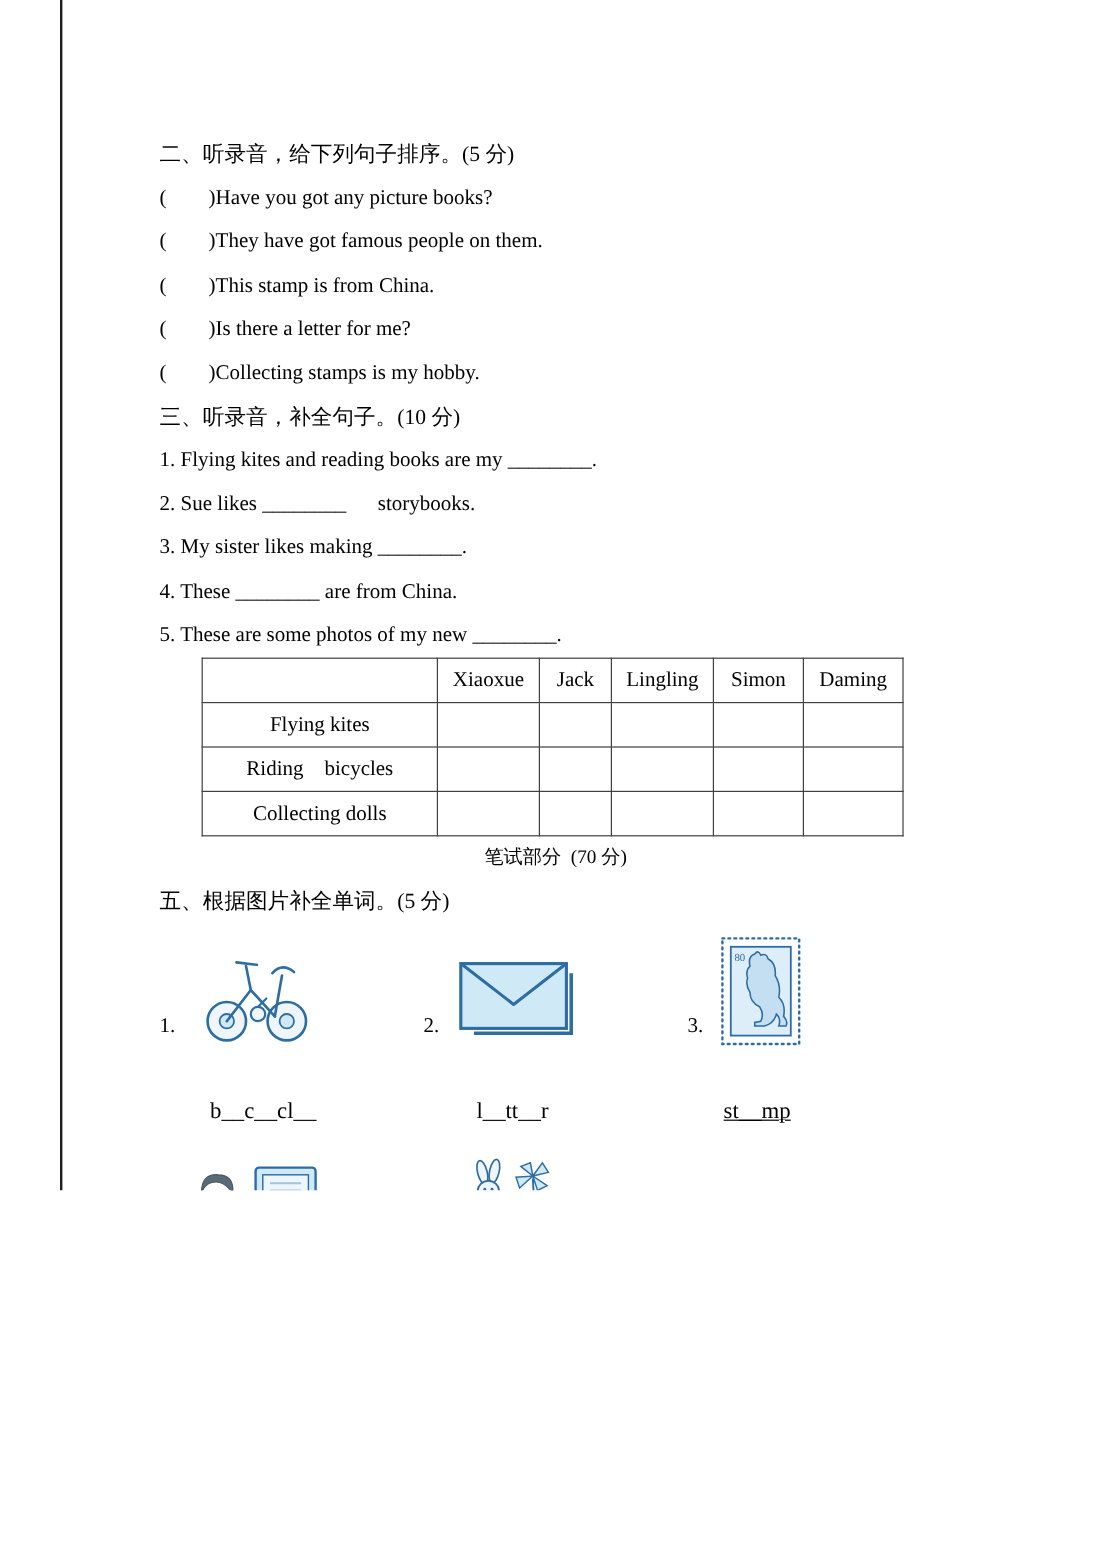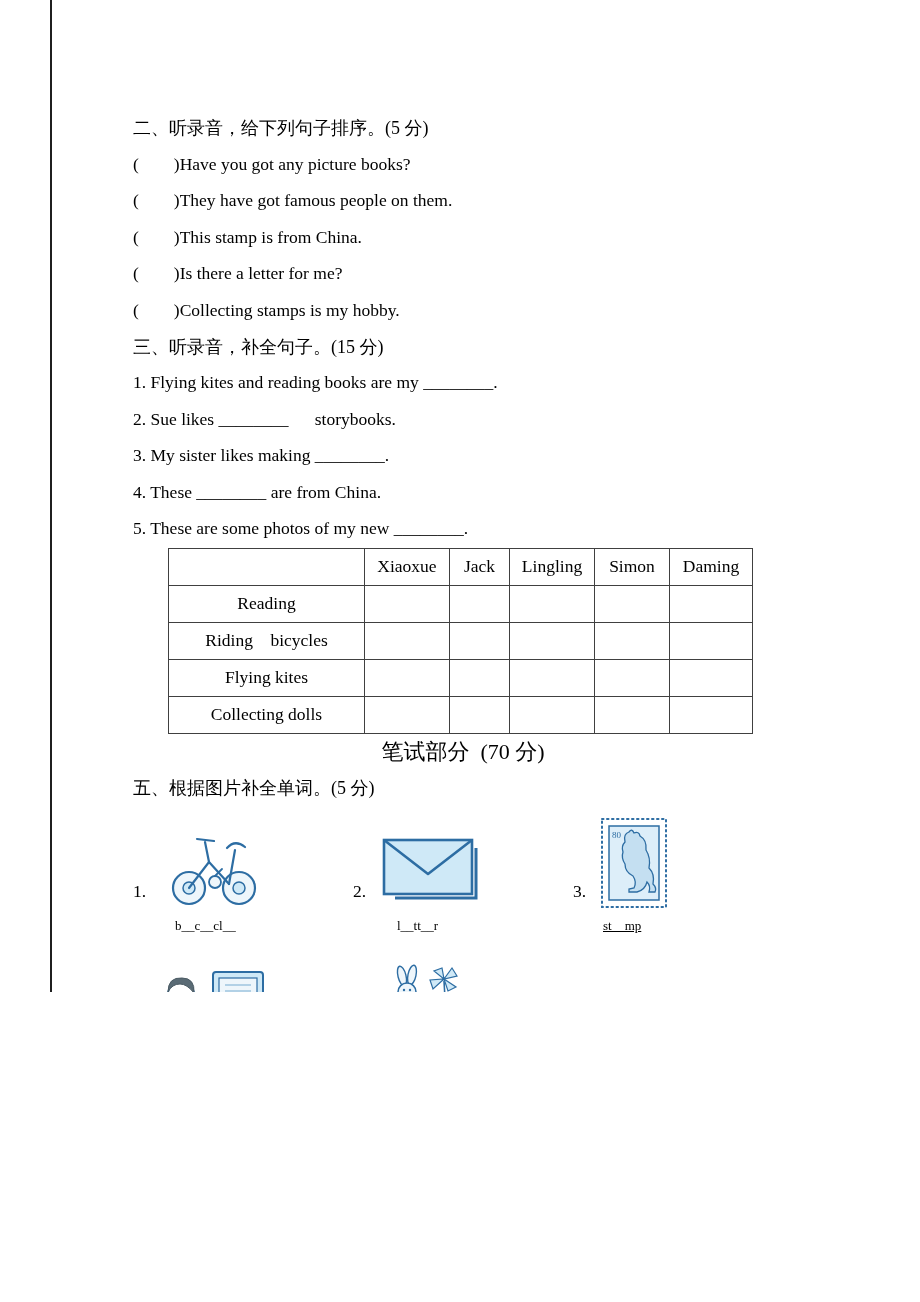--- a/index.html
+++ b/index.html
@@ -4,33 +4,33 @@
 <style>
   html,body{margin:0;padding:0;background:#ffffff;}
   .page{
     position:relative;width:920px;height:992px;background:#ffffff;overflow:hidden;
     font-family:"Liberation Serif","DejaVu Serif",serif;color:#000;
   }
   .left-rule{position:absolute;left:50px;top:0;width:2px;height:1302px;background:#1f1f1f;}
   .content{position:absolute;left:133px;top:110px;width:660px;}
   .line{height:36.4px;display:flex;align-items:center;white-space:pre;font-size:17.5px;}
   .sec-title{font-size:18px;}
-  .center-line{justify-content:center;font-size:22px;}
+  .center-line{justify-content:center;font-size:16px;}
   table.listen{border-collapse:collapse;margin:1px 0 0 35px;table-layout:fixed;}
   table.listen th,table.listen td{
     border:1px solid #404040;height:36px;text-align:center;vertical-align:middle;
     font-size:17.5px;font-weight:normal;white-space:pre;padding:0 2px;overflow:hidden;
   }
   .pics{margin-top:4px;}
   .pic-grid{display:flex;}
   .pic-grid.row2{margin-top:14px;}
   .pic-cell{width:222px;}
   .pic-row{height:100px;display:flex;align-items:flex-end;}
   .pic-num{font-size:17.5px;padding-bottom:8px;width:26px;flex:0 0 26px;}
-  .pic-word{font-size:13px;height:32px;display:flex;align-items:center;white-space:pre;}
+  .pic-word{font-size:19px;height:32px;display:flex;align-items:center;white-space:pre;margin-top:38px;}
   .pw1{padding-left:42px;} .pw2{padding-left:44px;} .pw3{padding-left:30px;text-decoration:underline;}
   .pw4{padding-left:39px;} .pw5{padding-left:44px;}
   .img-bike{margin-left:8px;}
   .img-env{margin-left:2px;margin-bottom:8px;}
   .img-stamp{margin-left:0;}
   .img-comp{margin-left:-8px;}
   .img-toys{margin-left:-9px;}
 </style>
 </head>
 <body>
@@ -41,21 +41,21 @@
   <div class="content">
 
     <div class="line sec-title">二、听录音，给下列句子排序。(5 分)</div>
 
     <div class="line"><span>(        )</span><span>Have you got any picture books?</span></div>
     <div class="line"><span>(        )</span><span>They have got famous people on them.</span></div>
     <div class="line"><span>(        )</span><span>This stamp is from China.</span></div>
     <div class="line"><span>(        )</span><span>Is there a letter for me?</span></div>
     <div class="line"><span>(        )</span><span>Collecting stamps is my hobby.</span></div>
 
-    <div class="line sec-title">三、听录音，补全句子。(15 分)</div>
+    <div class="line sec-title">三、听录音，补全句子。(10 分)</div>
     <div class="line">1. Flying kites and reading books are my ________.</div>
     <div class="line">2. Sue likes ________      storybooks.</div>
     <div class="line">3. My sister likes making ________.</div>
     <div class="line">4. These ________ are from China.</div>
     <div class="line">5. These are some photos of my new ________.</div>
 
 
     <table class="listen">
       <colgroup>
         <col style="width:196px">
@@ -68,37 +68,29 @@
       <tbody>
           <tr>
         <th></th>
         <th>Xiaoxue</th>
         <th>Jack</th>
         <th>Lingling</th>
         <th>Simon</th>
         <th>Daming</th>
       </tr>
       <tr>
-        <td>Reading</td>
+        <td>Flying kites</td>
         <td></td>
             <td></td>
             <td></td>
             <td></td>
             <td></td>
       </tr>
       <tr>
         <td>Riding    bicycles</td>
-        <td></td>
-            <td></td>
-            <td></td>
-            <td></td>
-            <td></td>
-      </tr>
-      <tr>
-        <td>Flying kites</td>
         <td></td>
             <td></td>
             <td></td>
             <td></td>
             <td></td>
       </tr>
       <tr>
         <td>Collecting dolls</td>
         <td></td>
             <td></td>

